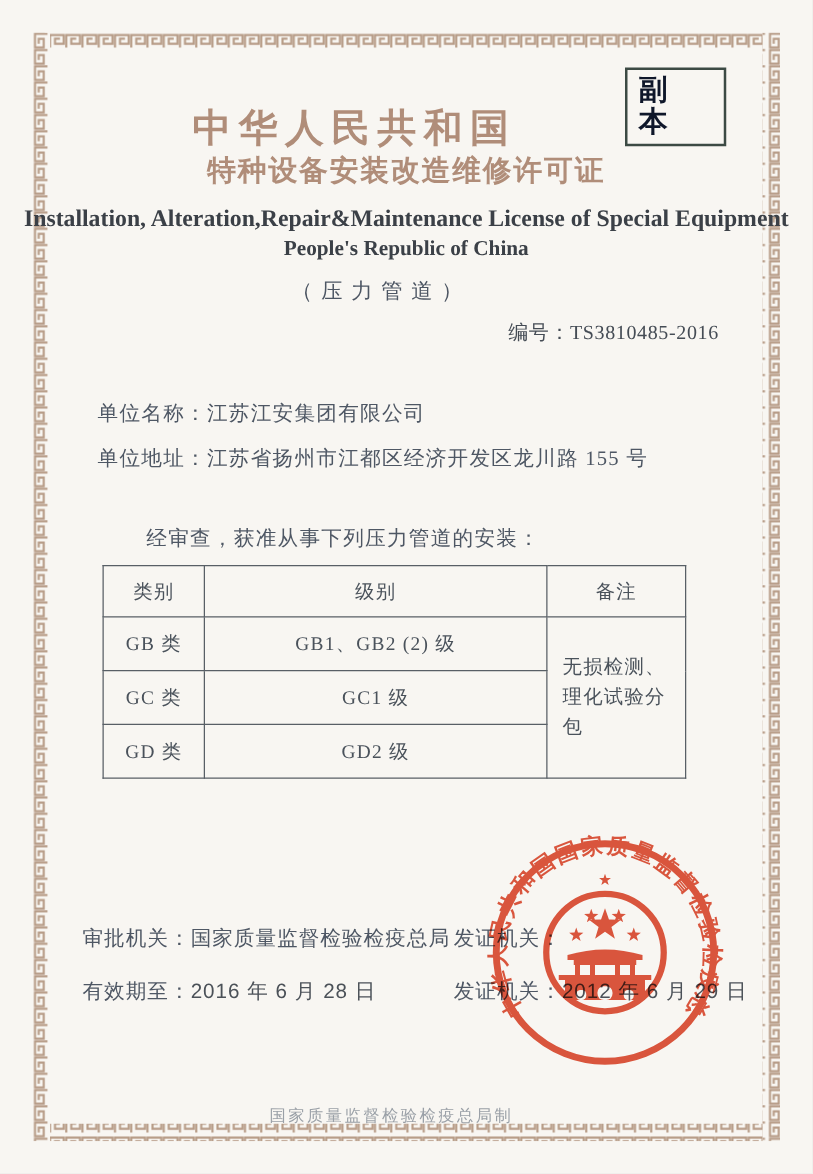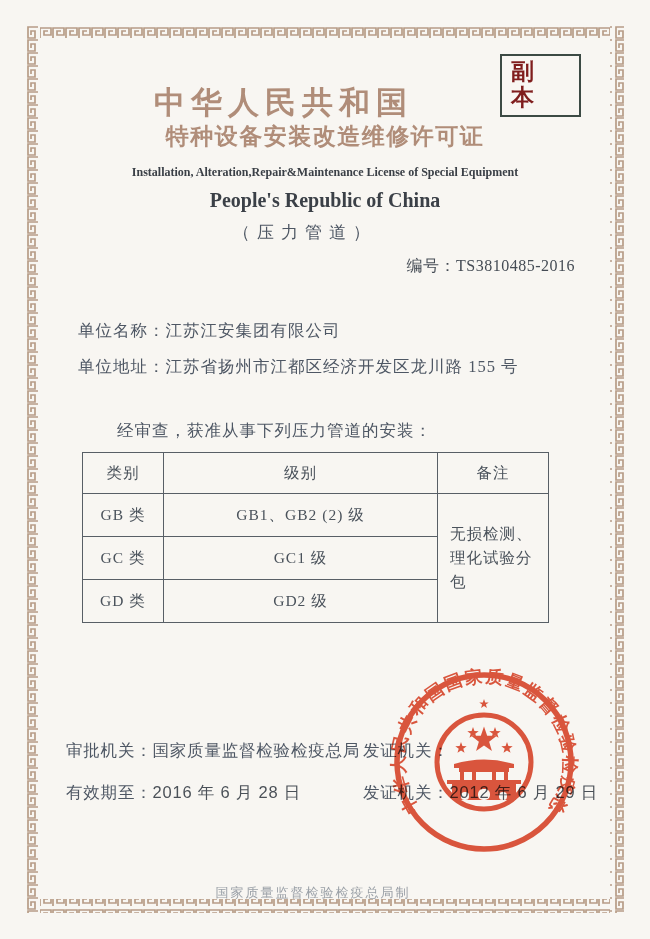--- a/index.html
+++ b/index.html
@@ -10,31 +10,31 @@
     color:#4d5663; overflow:hidden;
   }
   .abs { position:absolute; }
 
   
   .border-frame { position:absolute; left:26px; top:26px; }
 
   
   .badge {
     position:absolute; left:500px; top:54px;
-    border:2.5px solid #3c4a44; color:#7f1d1d;
+    border:2.5px solid #3c4a44; color:#0f172a;
     padding:3px 9px; font-size:23px; font-weight:bold;
     background:transparent; line-height:1.15;
   }
   .badge span { letter-spacing:13px; margin-right:-13px; }
 
   
   .title-cn1 { left:0; top:82px;  width:567px; text-align:center; font-size:31px; font-weight:bold; color:#b08d79; letter-spacing:6px; }
   .title-cn2 { left:0; top:121px; width:650px; text-align:center; font-size:23px; font-weight:bold; color:#b08d79; letter-spacing:1.5px; }
-  .title-en1 { left:0; top:165px; width:650px; text-align:center; font-size:12px; font-weight:bold; color:#3b4047; }
-  .title-en2 { left:0; top:189px; width:650px; text-align:center; font-size:20px; font-weight:bold; color:#3b4047; }
+  .title-en1 { left:0; top:165px; width:650px; text-align:center; font-size:19px; font-weight:bold; color:#3b4047; }
+  .title-en2 { left:0; top:189px; width:650px; text-align:center; font-size:17px; font-weight:bold; color:#3b4047; }
   .subtitle  { left:0; top:221px; width:610px; text-align:center; font-size:17px; color:#4d5663; letter-spacing:7px; }
 
   .license-no { right:75px; top:256px; font-size:16px; color:#454c55; letter-spacing:0.5px; }
 
   
   .field { font-size:16.5px; color:#4e5764; letter-spacing:1px; }
   .f-name { left:78px; top:320px; }
   .f-addr { left:78px; top:356px; }
 
   .approval-note { left:117px; top:420px; font-size:16.5px; color:#4e5764; letter-spacing:1px;font-family:Liberation Mono, monospace; }

